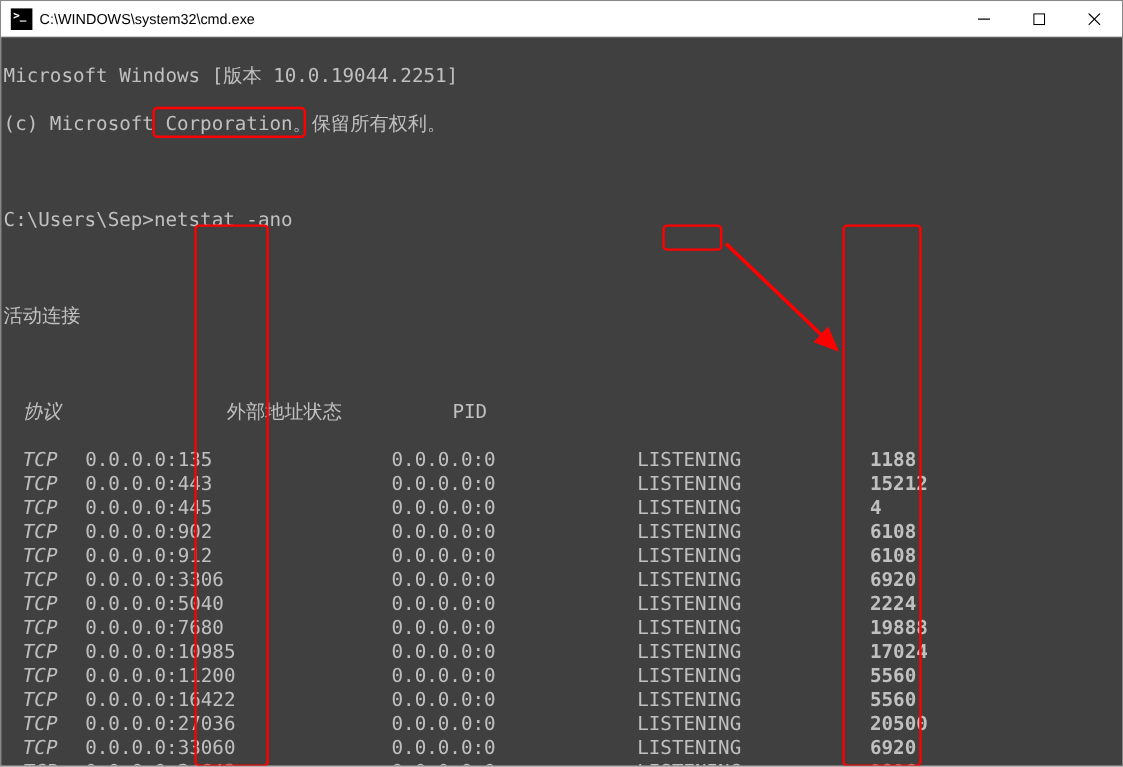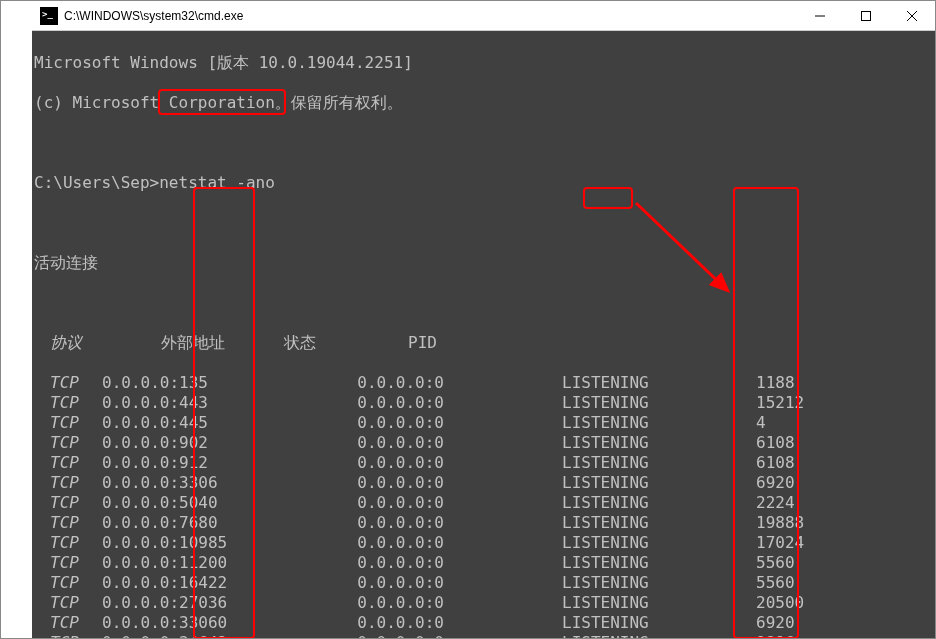--- a/index.html
+++ b/index.html
@@ -1,33 +1,33 @@
 <!DOCTYPE html>
 <html><head>
 <meta charset="utf-8">
 <style>
   * { box-sizing: border-box; margin: 0; padding: 0; }
   html, body { width: 936px; height: 639px; overflow: hidden; font-family: "Segoe UI", sans-serif; }
-  .window { width: 936px; height: 639px; background: #fff; display: flex; flex-direction: column; border: 1px solid #888; padding-left: 31px; }
+  .window { width: 936px; height: 639px; background: #fff; display: flex; flex-direction: column; border: 1px solid #888; }
   .titlebar { height: 30px; background: #fff; display: flex; align-items: center; border-bottom: 1px solid #ccc; }
   .titlebar .icon { width: 18px; height: 18px; margin: 0 6px 0 8px; background: #000; display: inline-block; position: relative; }
   .titlebar .icon::after { content: ">_"; position: absolute; color: #fff; font-size: 9px; left: 2px; top: 2px; font-family: monospace; font-weight: bold; }
   .titlebar .title { flex: 1; font-size: 12px; color: #000; }
   .titlebar .btns { display: flex; }
   .titlebar .btn { width: 46px; height: 30px; display: flex; align-items: center; justify-content: center; font-size: 14px; color: #000; }
   .titlebar .btn svg { stroke: #000; stroke-width: 1; }
   .console { flex: 1; background: #404040; color: #c0c0c0; font-family: "Consolas","NSimSun","SimSun",monospace; font-size: 16px; line-height: 20px; padding: 2px 0 0 2px; white-space: pre; position: relative; overflow: hidden; }
   .row { height: 20px; display: flex; }
   .c-proto { width: 68px; padding-left: 16px; font-style: italic; }
   .c-local { width: 180px; }
   .c-foreign { width: 182px; text-align: right; padding-right: 20px; }
   .c-state { width: 124px; }
   .c-pid   { width: 70px; }
   .c-gap   { width: 98px; }
-  .c-pidv  { width: 80px; }
+  .c-pidv  { width: 80px; font-weight: bold; }
   .hdr .c-proto { padding-left: 16px; }
   .hdr { display: flex; height: 20px; }
   .annot { position: absolute; border: 2px solid #f00; border-radius: 4px; pointer-events: none; }
   .arrow-svg { position: absolute; pointer-events: none; }
   .watermark { position: absolute; right: 6px; bottom: 4px; color: rgba(220,220,220,0.5); font-size: 14px; font-family: "Microsoft YaHei", sans-serif; pointer-events: none; }
 </style>
 </head>
 <body>
 
 <div class="window">
@@ -55,21 +55,21 @@
   </div>
 
   <div class="console">
 <div>Microsoft Windows [版本 10.0.19044.2251]</div>
 <div>(c) Microsoft Corporation。保留所有权利。</div>
 <div> </div>
 <div><span>C:\Users\Sep&gt;</span><span>netstat -ano</span></div>
 <div> </div>
 <div>活动连接</div>
 <div> </div>
-<div class="hdr"><span class="c-proto">协议</span><span class="c-foreign" style="text-align:center;padding-right:0">外部地址</span><span class="c-state">状态</span><span class="c-pid">PID</span></div>
+<div class="hdr"><span class="c-proto">协议</span><span class="c-foreign" style="text-align:right;padding-right:0">外部地址</span><span class="c-state">状态</span><span class="c-pid">PID</span></div>
 <div id="rows-container"><div class="row"><span class="c-proto">TCP</span><span class="c-local">0.0.0.0:135</span><span class="c-foreign">0.0.0.0:0</span><span class="c-gap"></span><span class="c-state">LISTENING</span><span class="c-pid"></span><span class="c-pidv">1188</span></div><div class="row"><span class="c-proto">TCP</span><span class="c-local">0.0.0.0:443</span><span class="c-foreign">0.0.0.0:0</span><span class="c-gap"></span><span class="c-state">LISTENING</span><span class="c-pid"></span><span class="c-pidv">15212</span></div><div class="row"><span class="c-proto">TCP</span><span class="c-local">0.0.0.0:445</span><span class="c-foreign">0.0.0.0:0</span><span class="c-gap"></span><span class="c-state">LISTENING</span><span class="c-pid"></span><span class="c-pidv">4</span></div><div class="row"><span class="c-proto">TCP</span><span class="c-local">0.0.0.0:902</span><span class="c-foreign">0.0.0.0:0</span><span class="c-gap"></span><span class="c-state">LISTENING</span><span class="c-pid"></span><span class="c-pidv">6108</span></div><div class="row"><span class="c-proto">TCP</span><span class="c-local">0.0.0.0:912</span><span class="c-foreign">0.0.0.0:0</span><span class="c-gap"></span><span class="c-state">LISTENING</span><span class="c-pid"></span><span class="c-pidv">6108</span></div><div class="row"><span class="c-proto">TCP</span><span class="c-local">0.0.0.0:3306</span><span class="c-foreign">0.0.0.0:0</span><span class="c-gap"></span><span class="c-state">LISTENING</span><span class="c-pid"></span><span class="c-pidv">6920</span></div><div class="row"><span class="c-proto">TCP</span><span class="c-local">0.0.0.0:5040</span><span class="c-foreign">0.0.0.0:0</span><span class="c-gap"></span><span class="c-state">LISTENING</span><span class="c-pid"></span><span class="c-pidv">2224</span></div><div class="row"><span class="c-proto">TCP</span><span class="c-local">0.0.0.0:7680</span><span class="c-foreign">0.0.0.0:0</span><span class="c-gap"></span><span class="c-state">LISTENING</span><span class="c-pid"></span><span class="c-pidv">19888</span></div><div class="row"><span class="c-proto">TCP</span><span class="c-local">0.0.0.0:10985</span><span class="c-foreign">0.0.0.0:0</span><span class="c-gap"></span><span class="c-state">LISTENING</span><span class="c-pid"></span><span class="c-pidv">17024</span></div><div class="row"><span class="c-proto">TCP</span><span class="c-local">0.0.0.0:11200</span><span class="c-foreign">0.0.0.0:0</span><span class="c-gap"></span><span class="c-state">LISTENING</span><span class="c-pid"></span><span class="c-pidv">5560</span></div><div class="row"><span class="c-proto">TCP</span><span class="c-local">0.0.0.0:16422</span><span class="c-foreign">0.0.0.0:0</span><span class="c-gap"></span><span class="c-state">LISTENING</span><span class="c-pid"></span><span class="c-pidv">5560</span></div><div class="row"><span class="c-proto">TCP</span><span class="c-local">0.0.0.0:27036</span><span class="c-foreign">0.0.0.0:0</span><span class="c-gap"></span><span class="c-state">LISTENING</span><span class="c-pid"></span><span class="c-pidv">20500</span></div><div class="row"><span class="c-proto">TCP</span><span class="c-local">0.0.0.0:33060</span><span class="c-foreign">0.0.0.0:0</span><span class="c-gap"></span><span class="c-state">LISTENING</span><span class="c-pid"></span><span class="c-pidv">6920</span></div><div class="row"><span class="c-proto">TCP</span><span class="c-local">0.0.0.0:34642</span><span class="c-foreign">0.0.0.0:0</span><span class="c-gap"></span><span class="c-state">LISTENING</span><span class="c-pid"></span><span class="c-pidv">9896</span></div></div>
 
     
     <div class="annot" style="left:126px; top:58px; width:128px; height:26px;"></div>
     <div class="annot" style="left:161px; top:156px; width:62px; height:452px;"></div>
     <div class="annot" style="left:551px; top:156px; width:50px; height:22px;"></div>
     <div class="annot" style="left:701px; top:156px; width:66px; height:452px;"></div>
     <svg class="arrow-svg" style="left:600px; top:160px;" width="110" height="120">
       <defs>
           <marker id="ah" markerWidth="8" markerHeight="8" refX="6" refY="3" orient="auto">

